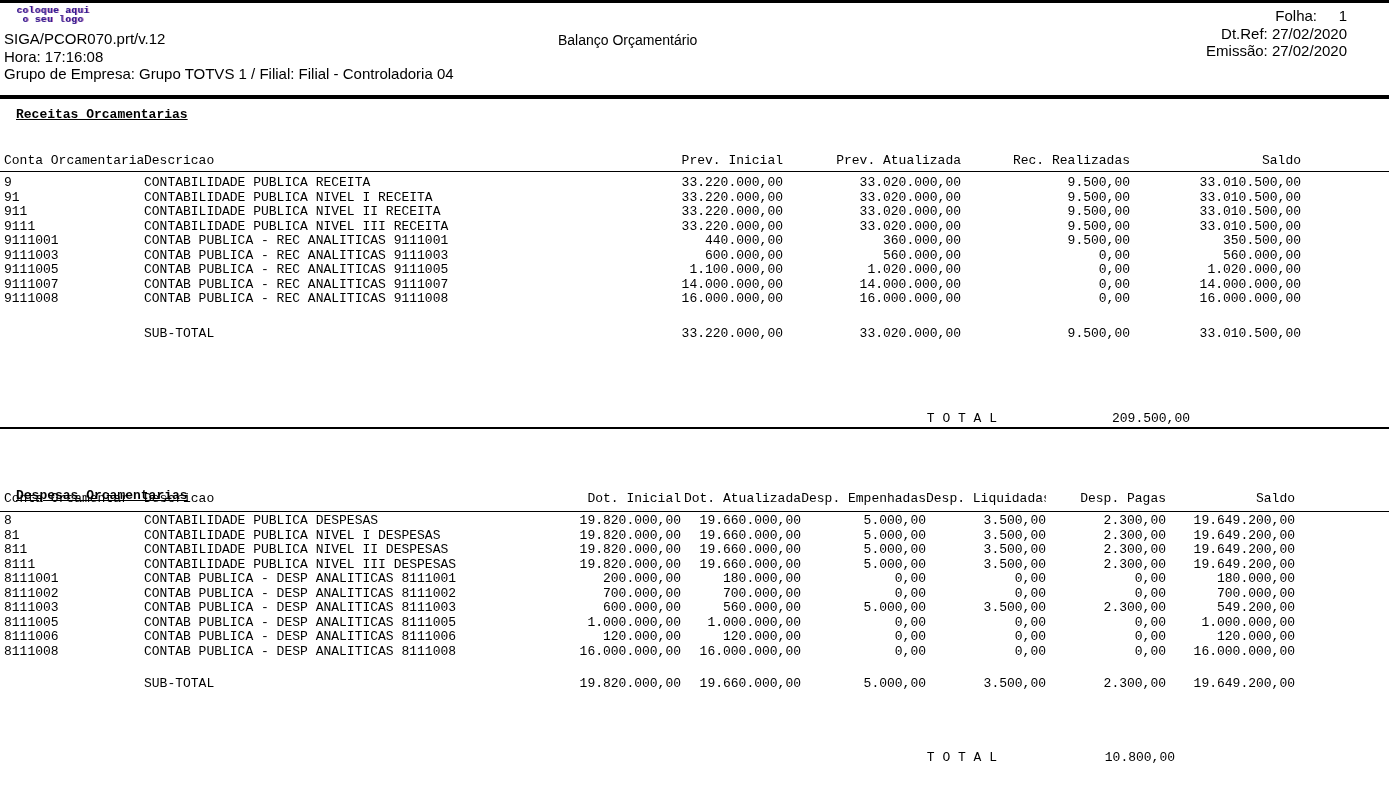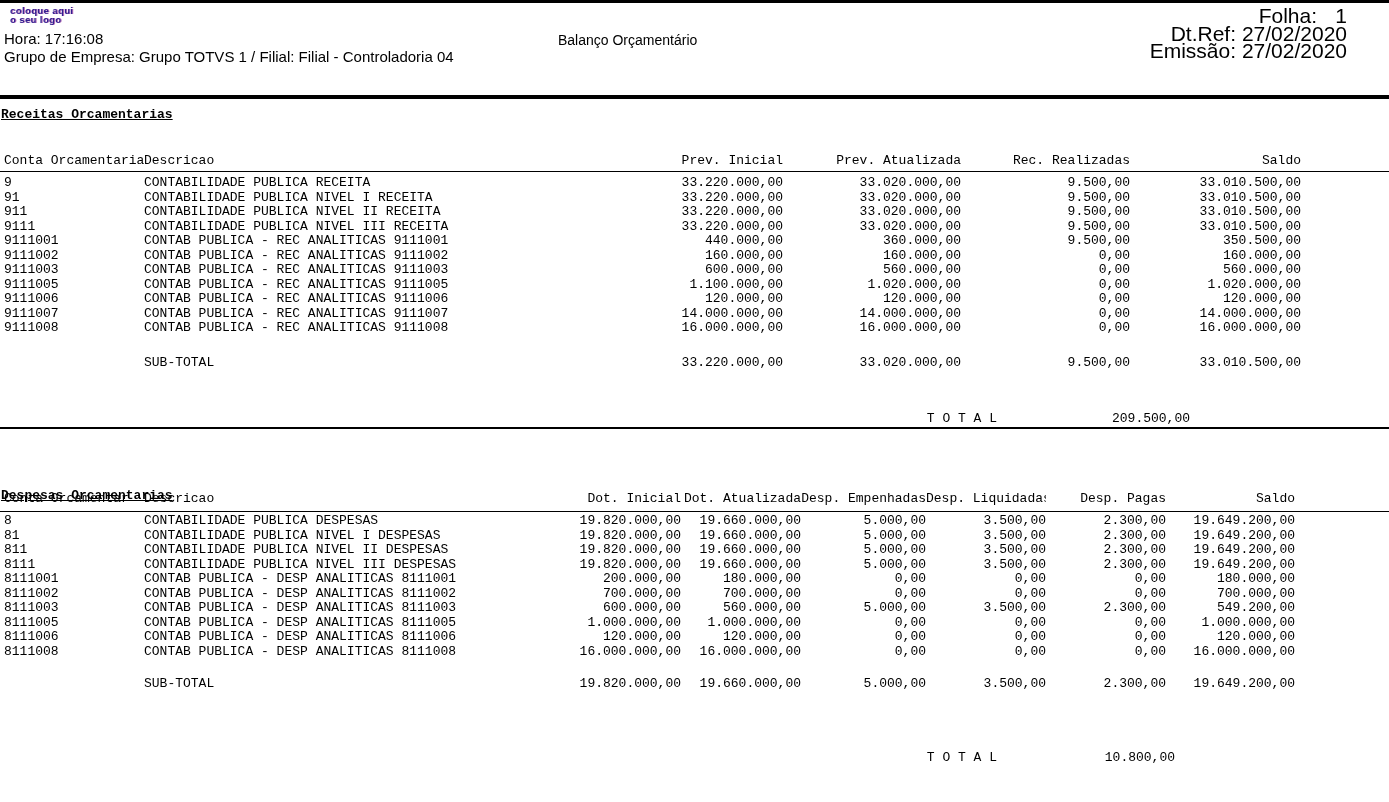--- a/index.html
+++ b/index.html
@@ -5,28 +5,28 @@
   html,body{margin:0;padding:0;}
   body{width:1389px;height:802px;position:relative;background:#ffffff;
        font-family:"Liberation Sans",sans-serif;color:#000;overflow:hidden;}
   .rule{position:absolute;left:0;width:1389px;background:#000;}
   .rule-top{top:0;height:3px;}
   .rule-thick{top:95px;height:4px;}
   .rule-t1{top:171px;height:1px;}
   .rule-mid{top:427px;height:2px;}
   .rule-t2{top:511px;height:1px;}
 
-  .logo{position:absolute;left:10px;top:6px;width:86px;
-        font-family:Liberation Sans, sans-serif;font-weight:bold;font-size:9.5px;line-height:9px;
+  .logo{position:absolute;left:10px;top:6px;width:86px;text-align:center;
+        font-family:Liberation Mono, monospace;font-weight:bold;font-size:9.5px;line-height:9px;
         color:#311f91;text-shadow:1px 0 0 rgba(128,0,128,.55);letter-spacing:.4px;}
   .hdr-left{position:absolute;left:4px;top:30px;font-size:15px;line-height:17.5px;}
   .hdr-center{position:absolute;left:558px;top:32px;font-size:14px;}
-  .hdr-right{position:absolute;right:42px;top:7px;font-size:21px;line-height:17.5px;text-align:right;}
+  .hdr-right{position:absolute;right:42px;top:7px;font-size:15px;line-height:17.5px;text-align:right;}
   .folha-gap{display:inline-block;width:30px;text-align:right;}
-  .sec-title{position:absolute;left:1px;font-family:"Liberation Mono",monospace;
+  .sec-title{position:absolute;left:16px;font-family:"Liberation Mono",monospace;
              font-size:13px;font-weight:bold;text-decoration:underline;}
   .sec1-title{top:107px;}
   .sec2-title{top:440px;margin-top:48px;}
 
   table{position:absolute;left:4px;width:1385px;border-collapse:collapse;table-layout:fixed;
         font-family:"Liberation Mono",monospace;font-size:13px;line-height:14.5px;}
   .t1{top:154px;}
   .t2{top:492px;}
   th,td{padding:0;margin:0;white-space:nowrap;overflow:hidden;font-weight:normal;text-align:left;}
   thead th{height:22px;vertical-align:top;}
@@ -48,20 +48,21 @@
 <body>
 
 <div class="rule rule-top"></div>
 
 <div class="logo">
   <div>coloque aqui</div>
   <div>o seu logo</div>
 </div>
 
 <div class="hdr-left">
+  <div>SIGA/PCOR070.prt/v.12</div>
   <div>Hora: 17:16:08</div>
   <div>Grupo de Empresa: Grupo TOTVS 1 / Filial: Filial - Controladoria 04</div>
 </div>
 
 <div class="hdr-center">Balanço Orçamentário</div>
 
 <div class="hdr-right">
   <div><span>Folha:</span><span class="folha-gap">1</span></div>
   <div><span>Dt.Ref:</span> <span>27/02/2020</span></div>
   <div><span>Emissão:</span> <span>27/02/2020</span></div>
@@ -125,50 +126,34 @@
       </tr>
       <tr>
         <td>9111001</td>
         <td>CONTAB PUBLICA - REC ANALITICAS 9111001</td>
         <td class="num">440.000,00</td>
         <td class="num">360.000,00</td>
         <td class="num">9.500,00</td>
         <td class="num">350.500,00</td>
       </tr>
       <tr>
-        <td>9111002</td>
-        <td>CONTAB PUBLICA - REC ANALITICAS 9111002</td>
-        <td class="num">160.000,00</td>
-        <td class="num">160.000,00</td>
-        <td class="num">0,00</td>
-        <td class="num">160.000,00</td>
-      </tr>
-      <tr>
         <td>9111003</td>
         <td>CONTAB PUBLICA - REC ANALITICAS 9111003</td>
         <td class="num">600.000,00</td>
         <td class="num">560.000,00</td>
         <td class="num">0,00</td>
         <td class="num">560.000,00</td>
       </tr>
       <tr>
         <td>9111005</td>
         <td>CONTAB PUBLICA - REC ANALITICAS 9111005</td>
         <td class="num">1.100.000,00</td>
         <td class="num">1.020.000,00</td>
         <td class="num">0,00</td>
         <td class="num">1.020.000,00</td>
-      </tr>
-      <tr>
-        <td>9111006</td>
-        <td>CONTAB PUBLICA - REC ANALITICAS 9111006</td>
-        <td class="num">120.000,00</td>
-        <td class="num">120.000,00</td>
-        <td class="num">0,00</td>
-        <td class="num">120.000,00</td>
       </tr>
       <tr>
         <td>9111007</td>
         <td>CONTAB PUBLICA - REC ANALITICAS 9111007</td>
         <td class="num">14.000.000,00</td>
         <td class="num">14.000.000,00</td>
         <td class="num">0,00</td>
         <td class="num">14.000.000,00</td>
       </tr>
       <tr>

